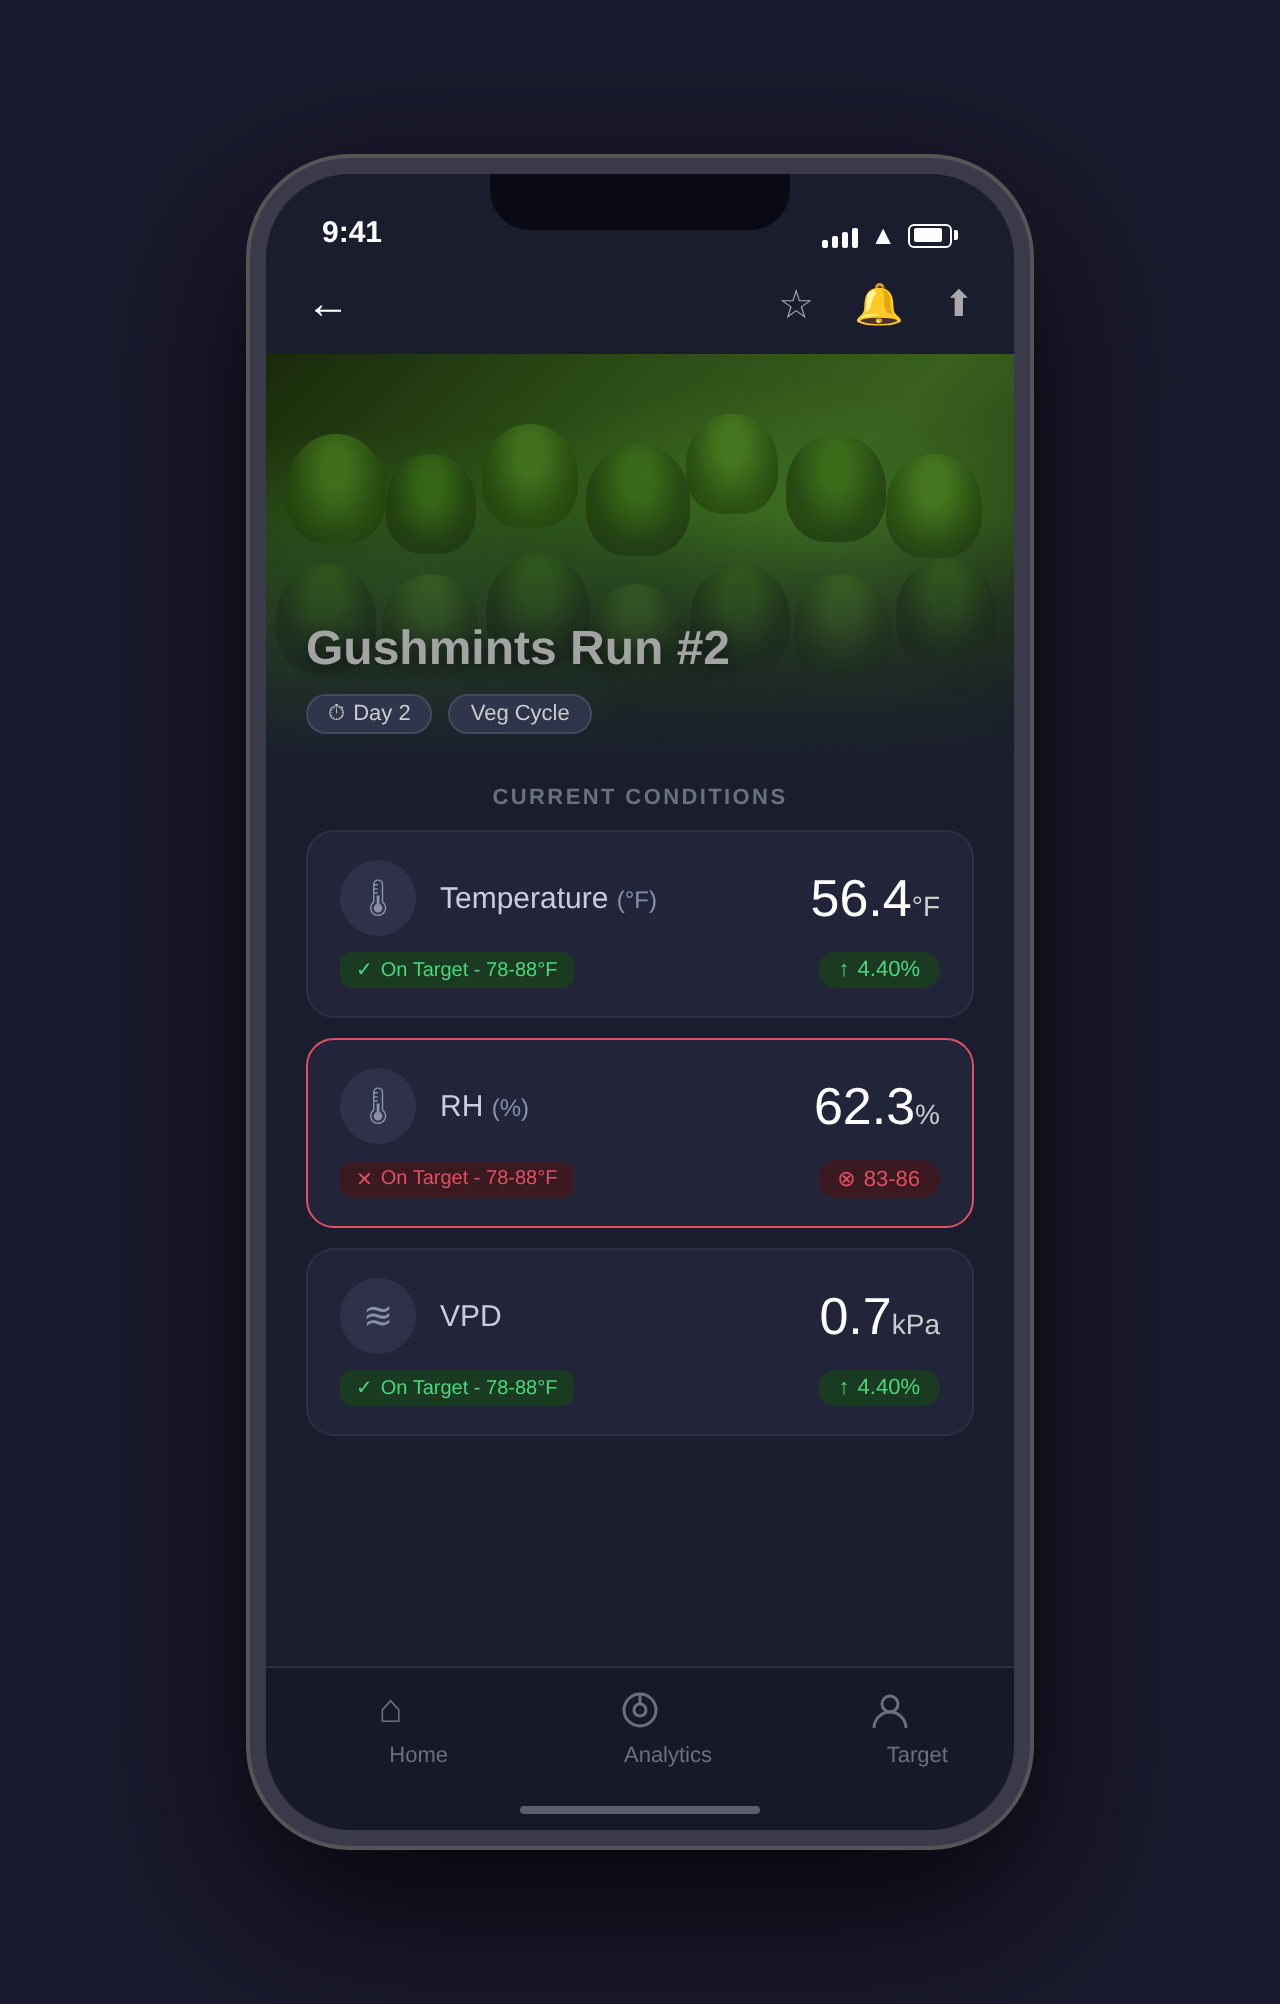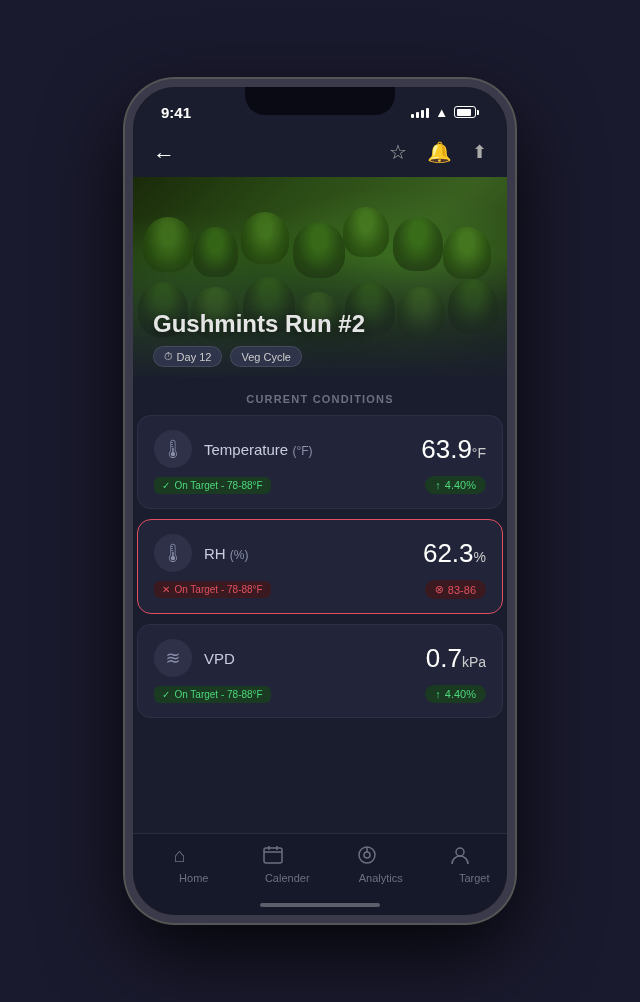--- a/index.html
+++ b/index.html
@@ -39,21 +39,21 @@
       width: 150px;
       height: 28px;
       background: #0a0a14;
       border-radius: 0 0 20px 20px;
       z-index: 100;
     }
     
     .status-bar {
       display: flex;
       justify-content: space-between;
-      align-items: center;
+      align-items: flex-end;
       padding: 12px 28px 6px;
       height: 44px;
       background: #1a1d2e;
       flex-shrink: 0;
     }
     .status-time {
       color: #fff;
       font-size: 15px;
       font-weight: 600;
     }
@@ -150,21 +150,21 @@
       height: 120px;
       background: linear-gradient(to top, rgba(26,29,46,0.95) 0%, rgba(26,29,46,0.3) 70%, transparent 100%);
     }
     .hero-content {
       position: absolute;
       bottom: 10px;
       left: 20px;
       right: 20px;
     }
     .hero-title {
-      color: #e5e5e5;
+      color: #a3a3a3;
       font-size: 24px;
       font-weight: 700;
       margin-bottom: 8px;
       text-shadow: 0 2px 8px rgba(0,0,0,0.5);
     }
     .hero-badges {
       display: flex;
       gap: 8px;
     }
     .badge {
@@ -176,21 +176,21 @@
       display: flex;
       align-items: center;
       gap: 4px;
       backdrop-filter: blur(4px);
       border: 1px solid rgba(255,255,255,0.1);
     }
     
     .main-content {
       flex: 1;
       overflow-y: auto;
-      padding: 0 4px;
+      padding: 0 20px;
       background: #1a1d2e;
     }
     .section-label {
       color: #6b7080;
       font-size: 11px;
       font-weight: 600;
       letter-spacing: 1.2px;
       text-align: center;
       padding: 16px 0 10px;
     }
@@ -395,21 +395,21 @@
           <div style="width:48px;height:52px;background:radial-gradient(ellipse at 50% 30%, #4a8020 20%, #2a5010 60%, #1a3008 100%);border-radius:50% 50% 40% 40%;position:absolute;top:90px;left:264px;"></div>
           <div style="width:50px;height:55px;background:radial-gradient(ellipse at 50% 30%, #3a7018 20%, #224010 60%, #1a3008 100%);border-radius:50% 50% 40% 40%;position:absolute;top:82px;left:315px;"></div>
         </div>
       </div>
       <div class="hero-overlay"></div>
       <div class="hero-content">
         <div class="hero-title">Gushmints Run #2</div>
         <div class="hero-badges">
           <div class="badge">
             <span>⏱</span>
-            <span>Day 12</span>
+            <span>Day 2</span>
           </div>
           <div class="badge">
             <span>Veg Cycle</span>
           </div>
         </div>
       </div>
     </div>
 
     <div class="main-content">
       <div class="section-label">CURRENT CONDITIONS</div>
@@ -417,21 +417,21 @@
       <div class="condition-card">
         <div class="card-top">
           <div class="card-left">
             <div class="sensor-icon-circle">🌡</div>
             <span class="sensor-name">
               <span>Temperature</span>
               <span class="unit">(°F)</span>
             </span>
           </div>
           <span class="sensor-value">
-            <span>63.9</span><span class="vunit">°F</span>
+            <span>56.4</span><span class="vunit">°F</span>
           </span>
         </div>
         <div class="card-bottom">
           <div class="on-target">
             <span>✓</span>
             <span>On Target - 78-88°F</span>
           </div>
           <div class="delta-badge">
             <span>↑</span>
             <span>4.40%</span>
@@ -490,31 +490,20 @@
     </div>
 
     <div class="bottom-nav">
       <div class="nav-item">
         <div class="nav-item-icon">⌂</div>
         <span class="nav-item-label">Home</span>
       </div>
       <div class="nav-item">
         <div class="nav-item-icon">
           <svg width="22" height="22" viewBox="0 0 22 22" fill="none">
-            <rect x="2" y="4" width="18" height="15" rx="2" stroke="#6b7080" stroke-width="1.5" fill="none"></rect>
-            <line x1="2" y1="8" x2="20" y2="8" stroke="#6b7080" stroke-width="1.5"></line>
-            <line x1="7" y1="2" x2="7" y2="6" stroke="#6b7080" stroke-width="1.5"></line>
-            <line x1="15" y1="2" x2="15" y2="6" stroke="#6b7080" stroke-width="1.5"></line>
-          </svg>
-        </div>
-        <span class="nav-item-label">Calender</span>
-      </div>
-      <div class="nav-item">
-        <div class="nav-item-icon">
-          <svg width="22" height="22" viewBox="0 0 22 22" fill="none">
             <circle cx="11" cy="11" r="8" stroke="#6b7080" stroke-width="1.5" fill="none"></circle>
             <circle cx="11" cy="11" r="3" stroke="#6b7080" stroke-width="1.5" fill="none"></circle>
             <line x1="11" y1="3" x2="11" y2="8" stroke="#6b7080" stroke-width="1.5"></line>
           </svg>
         </div>
         <span class="nav-item-label">Analytics</span>
       </div>
       <div class="nav-item">
         <div class="nav-item-icon">
           <svg width="22" height="22" viewBox="0 0 22 22" fill="none">

